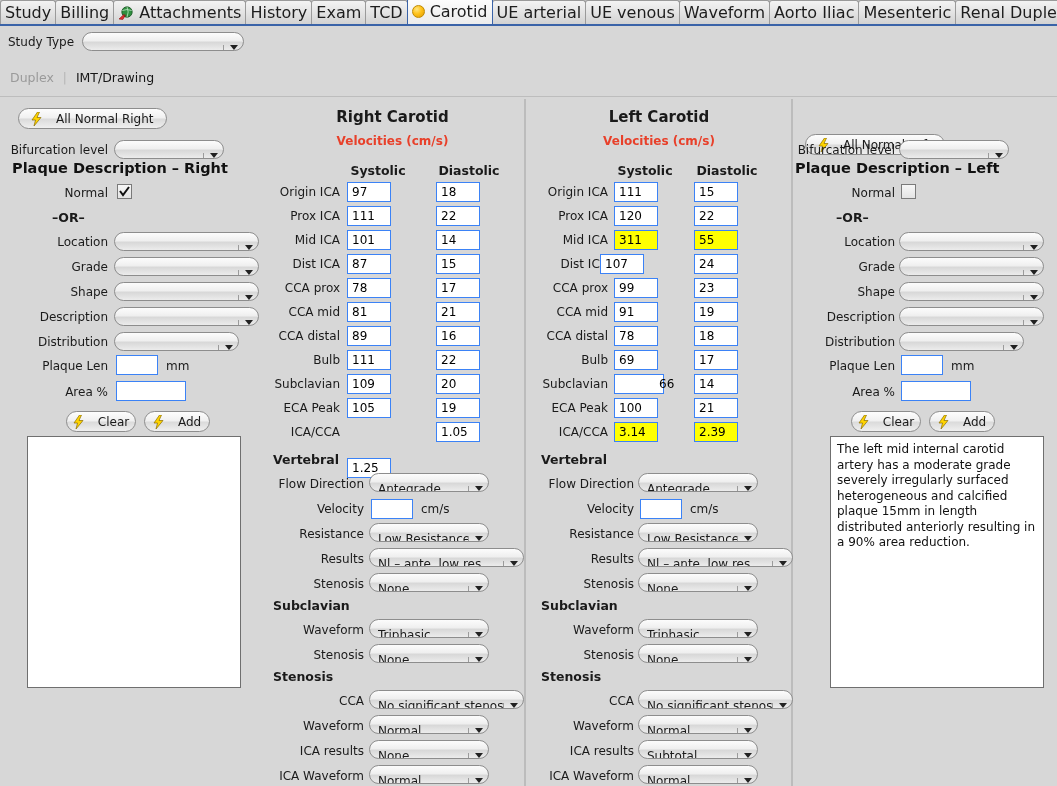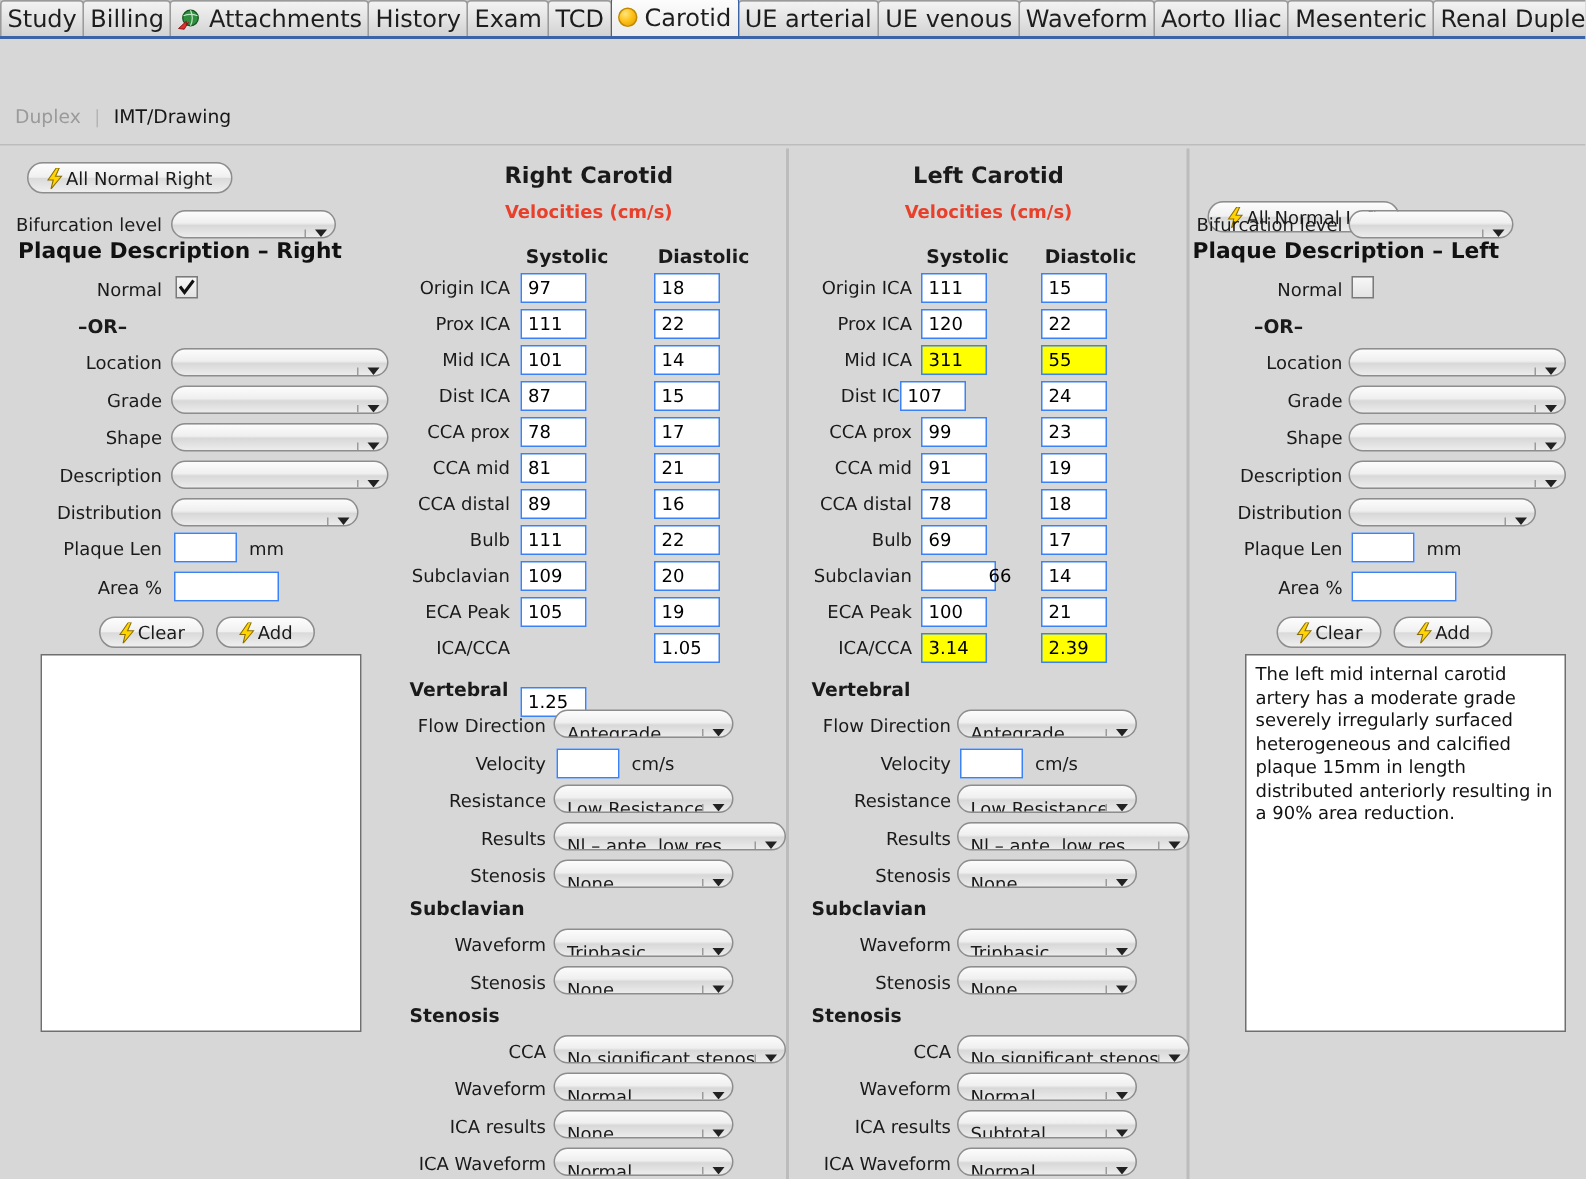--- a/index.html
+++ b/index.html
@@ -90,21 +90,21 @@
   .subtab.inactive { color: #9a9a9a; }
   .subtab.activelink { color: #161616; }
   .subtab-sep { color: #b4b4b4; }
 
   .hr-line { position: absolute; left: 0; top: 96px; width: 1057px; height: 1px; background: #bdbdbd; }
 
   
   .vdivider { position: absolute; top: 99px; width: 2px; height: 687px; background: #bcbcbc; }
 
   .btn-normal {
-    display: inline-flex; align-items: center; justify-content: center; gap: 2px;
+    display: inline-flex; align-items: center; justify-content: center; gap: 14px;
     height: 21px; padding: 0 12px;
     background: linear-gradient(to bottom, #fdfdfd 0%, #f0f0f0 48%, #dadada 52%, #efefef 100%);
     border: 1px solid #8d8d8d;
     border-radius: 11px;
     font-size: 12px;
     white-space: nowrap;
   }
   .bolt { width: 11px; height: 14px; flex: none; }
 
   .section-title { font-size: 14.5px; font-weight: bold; color: #111; }
@@ -197,20 +197,27 @@
         <span>Mesenteric</span>
       </div>
       <div class="tab">
         <span>Renal Duplex</span>
       </div>
       <div class="tab">
         <span>Abd venous</span>
       </div>
     </div>
 
+  <div class="studytype-row">
+    <div class="studytype-label">Study Type</div>
+    <div class="combo" style="position:absolute; left:82px; top:6px; width:162px;">
+      <span class="ctext"></span>
+      <span class="carrow"></span>
+    </div>
+  </div>
 
   <div class="subtabs">
     <span class="subtab inactive">Duplex</span>
     <span class="subtab-sep">|</span>
     <span class="subtab activelink">IMT/Drawing</span>
   </div>
 
   <div class="hr-line"></div>
 
   <div class="vdivider" style="left:524px;"></div>

